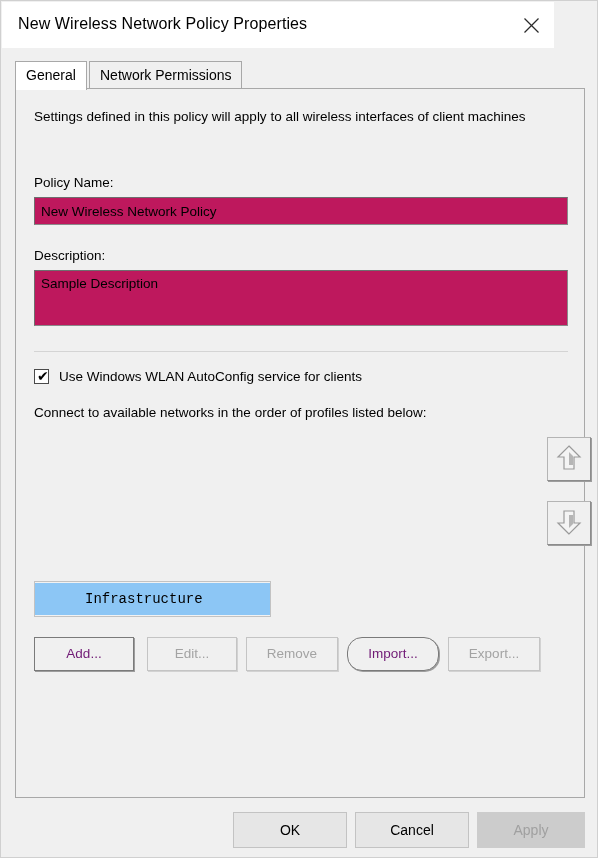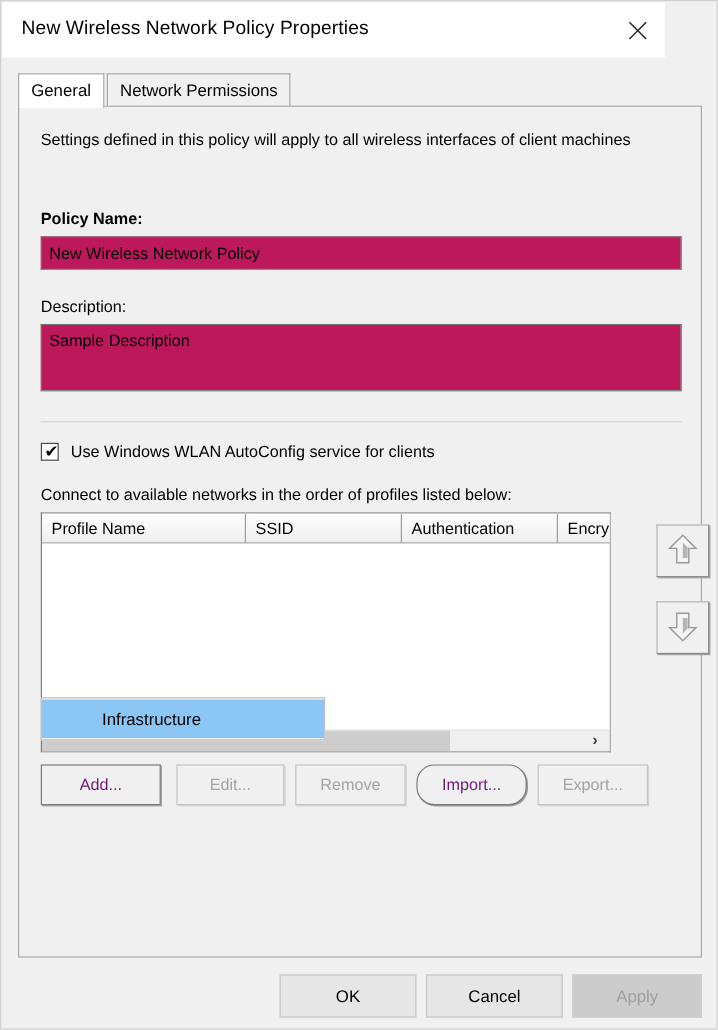--- a/index.html
+++ b/index.html
@@ -105,21 +105,21 @@
     top: 18px;
     width: 520px;
     font-size: 13.5px;
     line-height: 19px;
   }
 
   .field-label {
     position: absolute;
     font-size: 13.5px;
   }
-  #label-policy-name { left: 18px; top: 86px; font-weight: bold; }
+  #label-policy-name { left: 18px; top: 86px; }
   #label-description { left: 18px; top: 159px; }
   #label-profiles    { left: 18px; top: 316px; }
 
   .textinput {
     position: absolute;
     box-sizing: border-box;
     background: #be185d;
     border: 1px solid #8a8a8a;
     border-top-color: #6e6e6e;
     border-left-color: #6e6e6e;
@@ -317,20 +317,21 @@
   .dd-item {
     height: 32px;
     line-height: 32px;
     padding-left: 50px;
     font-size: 14px;
     color: #000;
     white-space: nowrap;
   }
   .dd-item.selected {
     background: #8cc6f5;
+    font-family: Liberation Mono, monospace;
   }
 
   
   .footbtn {
     position: absolute;
     top: 811px;
     height: 36px;
     box-sizing: border-box;
     background: #e6e6e6;
     border: 1px solid #c3c3c3;
@@ -382,33 +383,20 @@
 
     <div class="checkrow">
       <span class="checkbox">
         <span class="tick">✔</span>
       </span>
       <span class="clabel">Use Windows WLAN AutoConfig service for clients</span>
     </div>
 
     <div class="field-label" id="label-profiles">Connect to available networks in the order of profiles listed below:</div>
 
-    <div class="listview">
-      <div class="lv-header">
-        <div class="lv-col" style="width:170px">Profile Name</div>
-        <div class="lv-col" style="width:130px">SSID</div>
-        <div class="lv-col" style="width:130px">Authentication</div>
-        <div class="lv-col" style="width:60px">Encry</div>
-      </div>
-      <div class="lv-body"></div>
-      <div class="lv-hscroll">
-        <div class="lv-thumb"></div>
-        <div class="lv-arrow-right">›</div>
-      </div>
-    </div>
 
     <div class="movebtn" id="btn-move-up">
       <span>
         <svg width="30" height="30" viewBox="0 0 30 30" aria-hidden="true">
           <polygon points="15,3 26,14 20,14 20,26 10,26 10,14 4,14" fill="#f4f4f4" stroke="#9a9a9a" stroke-width="1.2"></polygon>
           <polygon points="15,9 19,13 19,22 15,22" fill="#b5b5b5"></polygon>
         </svg>
       </span>
     </div>
     <div class="movebtn" id="btn-move-down">

